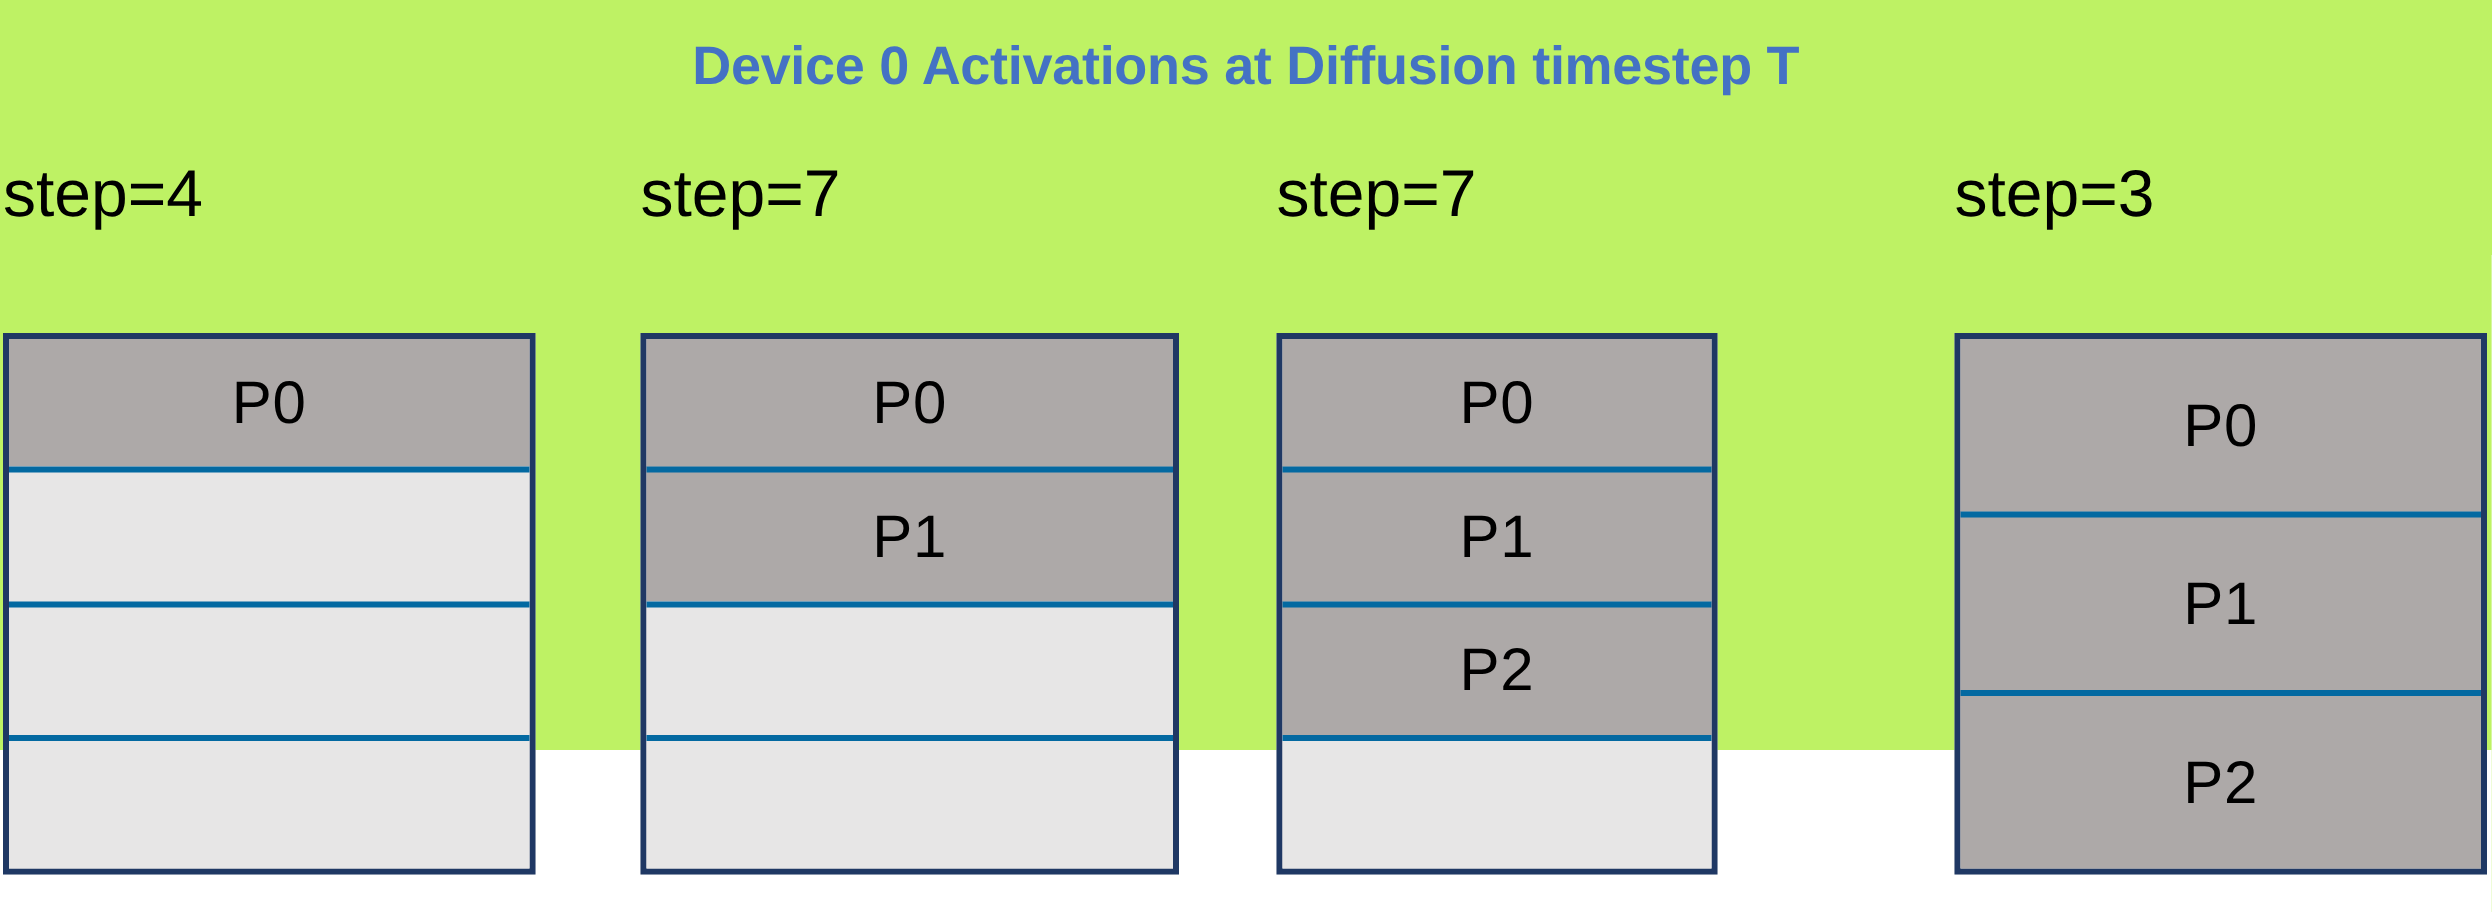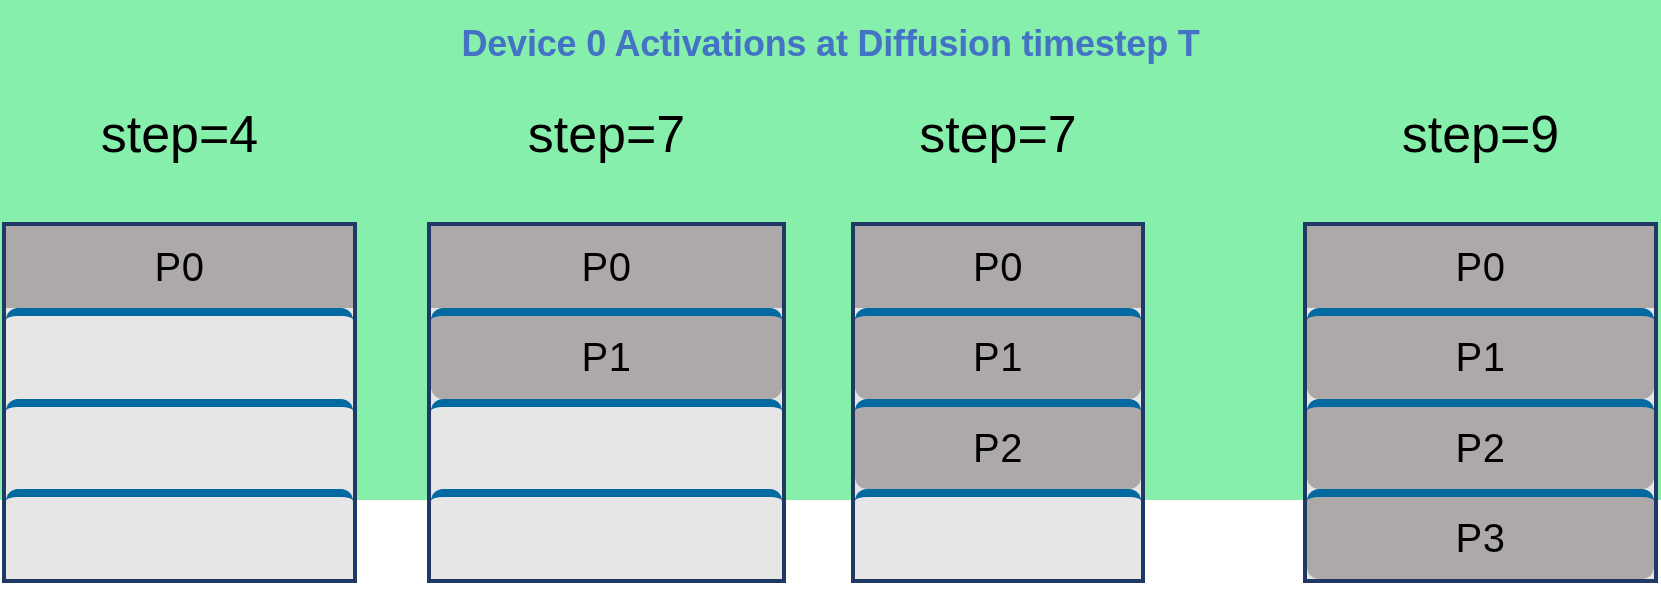--- a/index.html
+++ b/index.html
@@ -14,21 +14,21 @@
     overflow: hidden;
     font-family: "Liberation Sans", sans-serif;
     -webkit-font-smoothing: antialiased;
   }
 
   #slide {
     position: absolute;
     left: 0; top: 0;
     width: 1661px;
     height: 500px;
-    background: #86efac;
+    background: #bef264;
   }
 
   
   .title {
     position: absolute;
     left: 0;
     top: 24px;
     width: 1661px;
     text-align: center;
     font-size: 36px;
@@ -36,26 +36,26 @@
     color: #4472C4;
     letter-spacing: -0.2px;
     line-height: 1.1;
     white-space: nowrap;
   }
 
   
   .step-label {
     position: absolute;
     top: 108px;
-    font-size: 52px;
+    font-size: 44px;
     font-weight: normal;
     color: #000000;
     line-height: 1.0;
     white-space: nowrap;
-    text-align: center;
+    text-align: left;
   }
 
   
   .mem-box {
     position: absolute;
     top: 222px;
     height: 361px;
     box-sizing: border-box;
     border: 4px solid #1F3864;
     background: #E7E6E6;
@@ -75,22 +75,21 @@
   .slot.filled {
     background: #ADA9A8;
   }
 
   .slot.empty {
     background: #E7E6E6;
   }
 
   
   .slot + .slot {
-    border-top: 8px solid #0369a1;
-    border-radius: 12px;
+    border-top: 4px solid #0369a1;
   }
   
 
   .slot-label {
     font-size: 40px;
     color: #000000;
     line-height: 1;
     font-weight: normal;
     letter-spacing: 0.5px;
   }
@@ -99,21 +98,21 @@
 <body>
 
 <div id="slide">
 
   <div class="title">Device 0 Activations at Diffusion timestep T</div>
 
   <div id="step-labels">
       <div class="step-label" style="left: 2px; width: 355px;">step=4</div>
       <div class="step-label" style="left: 427px; width: 359px;">step=7</div>
       <div class="step-label" style="left: 851px; width: 294px;">step=7</div>
-      <div class="step-label" style="left: 1303px; width: 355px;">step=9</div>
+      <div class="step-label" style="left: 1303px; width: 355px;">step=3</div>
     </div>
 
   <div id="boxes">
       <div class="mem-box" style="left: 2px; width: 355px;">
         <div class="slot filled">
           <span class="slot-label">P0</span>
         </div>
         <div class="slot empty">
           <span class="slot-label"></span>
         </div>
@@ -155,19 +154,16 @@
       <div class="mem-box" style="left: 1303px; width: 355px;">
         <div class="slot filled">
           <span class="slot-label">P0</span>
         </div>
         <div class="slot filled">
           <span class="slot-label">P1</span>
         </div>
         <div class="slot filled">
           <span class="slot-label">P2</span>
         </div>
-        <div class="slot filled">
-          <span class="slot-label">P3</span>
-        </div>
       </div>
     </div>
 
 </div>
 
 </body></html>

